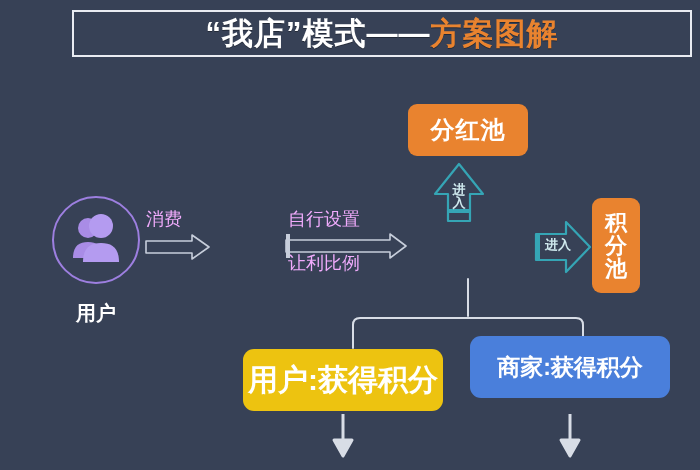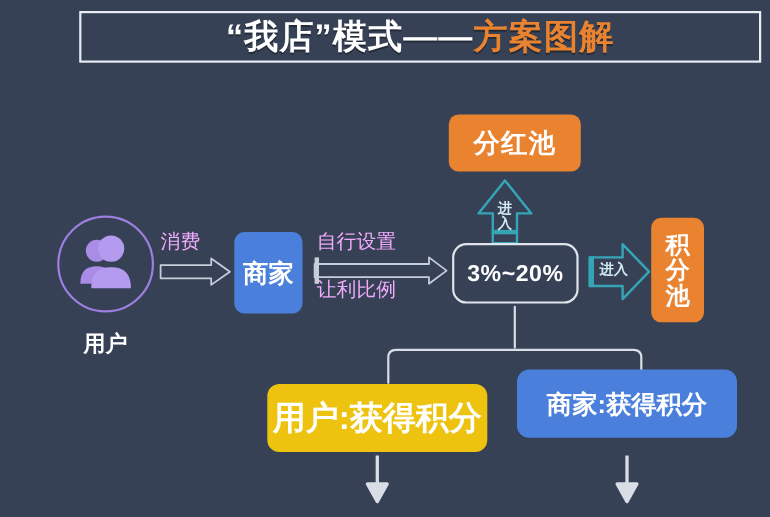--- a/index.html
+++ b/index.html
@@ -230,23 +230,21 @@
   <div class="edge-label" id="label-consume">消费</div>
   <div class="edge-label" id="label-ratio">让利比例</div>
   <div class="edge-label" id="label-setrate">自行设置</div>
 
   <div class="enter-label" id="enter-up">
     <span>进</span>
     <span>入</span>
   </div>
   <div class="enter-label" id="enter-right">进入</div>
 
-  <div class="node-box" id="merchant-box">商家</div>
-
-  <div class="node-box" id="percent-box">3%~20%</div>
+
 
   <div class="node-box" id="pool-points-box">
     <span class="vtext"><span>积</span><span>分</span><span>池</span></span>
   </div>
 
   <div class="node-box" id="pool-dividend-box">分红池</div>
 
   <div class="node-box" id="user-points-box">用户:获得积分</div>
 
   <div class="node-box" id="merchant-points-box">商家:获得积分</div>

